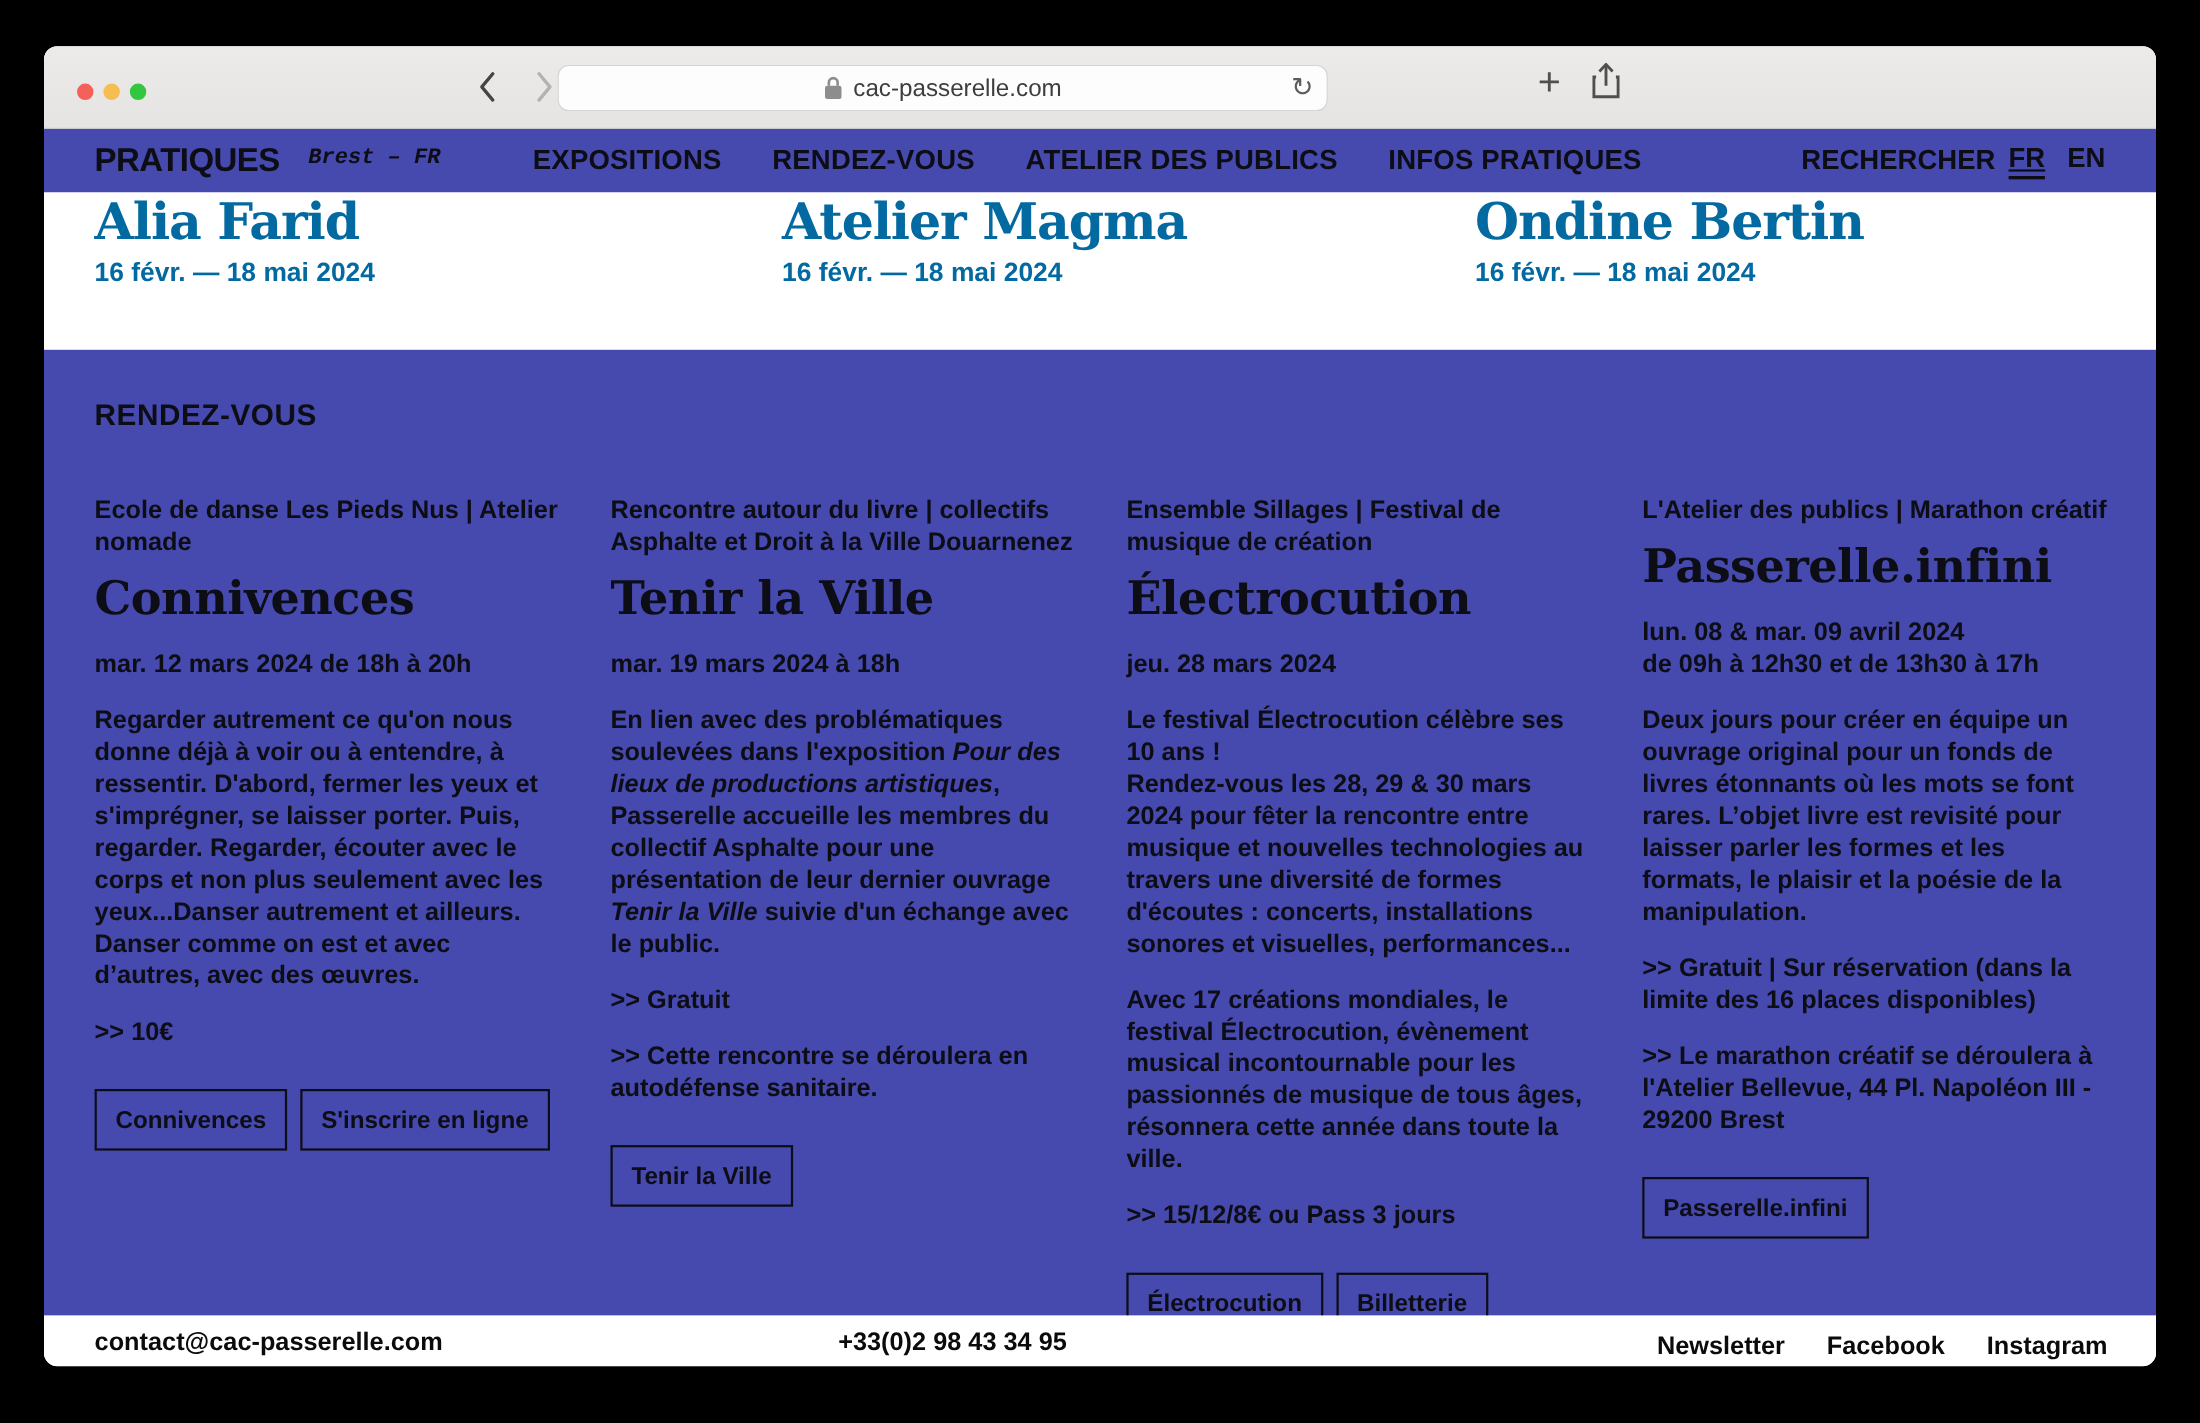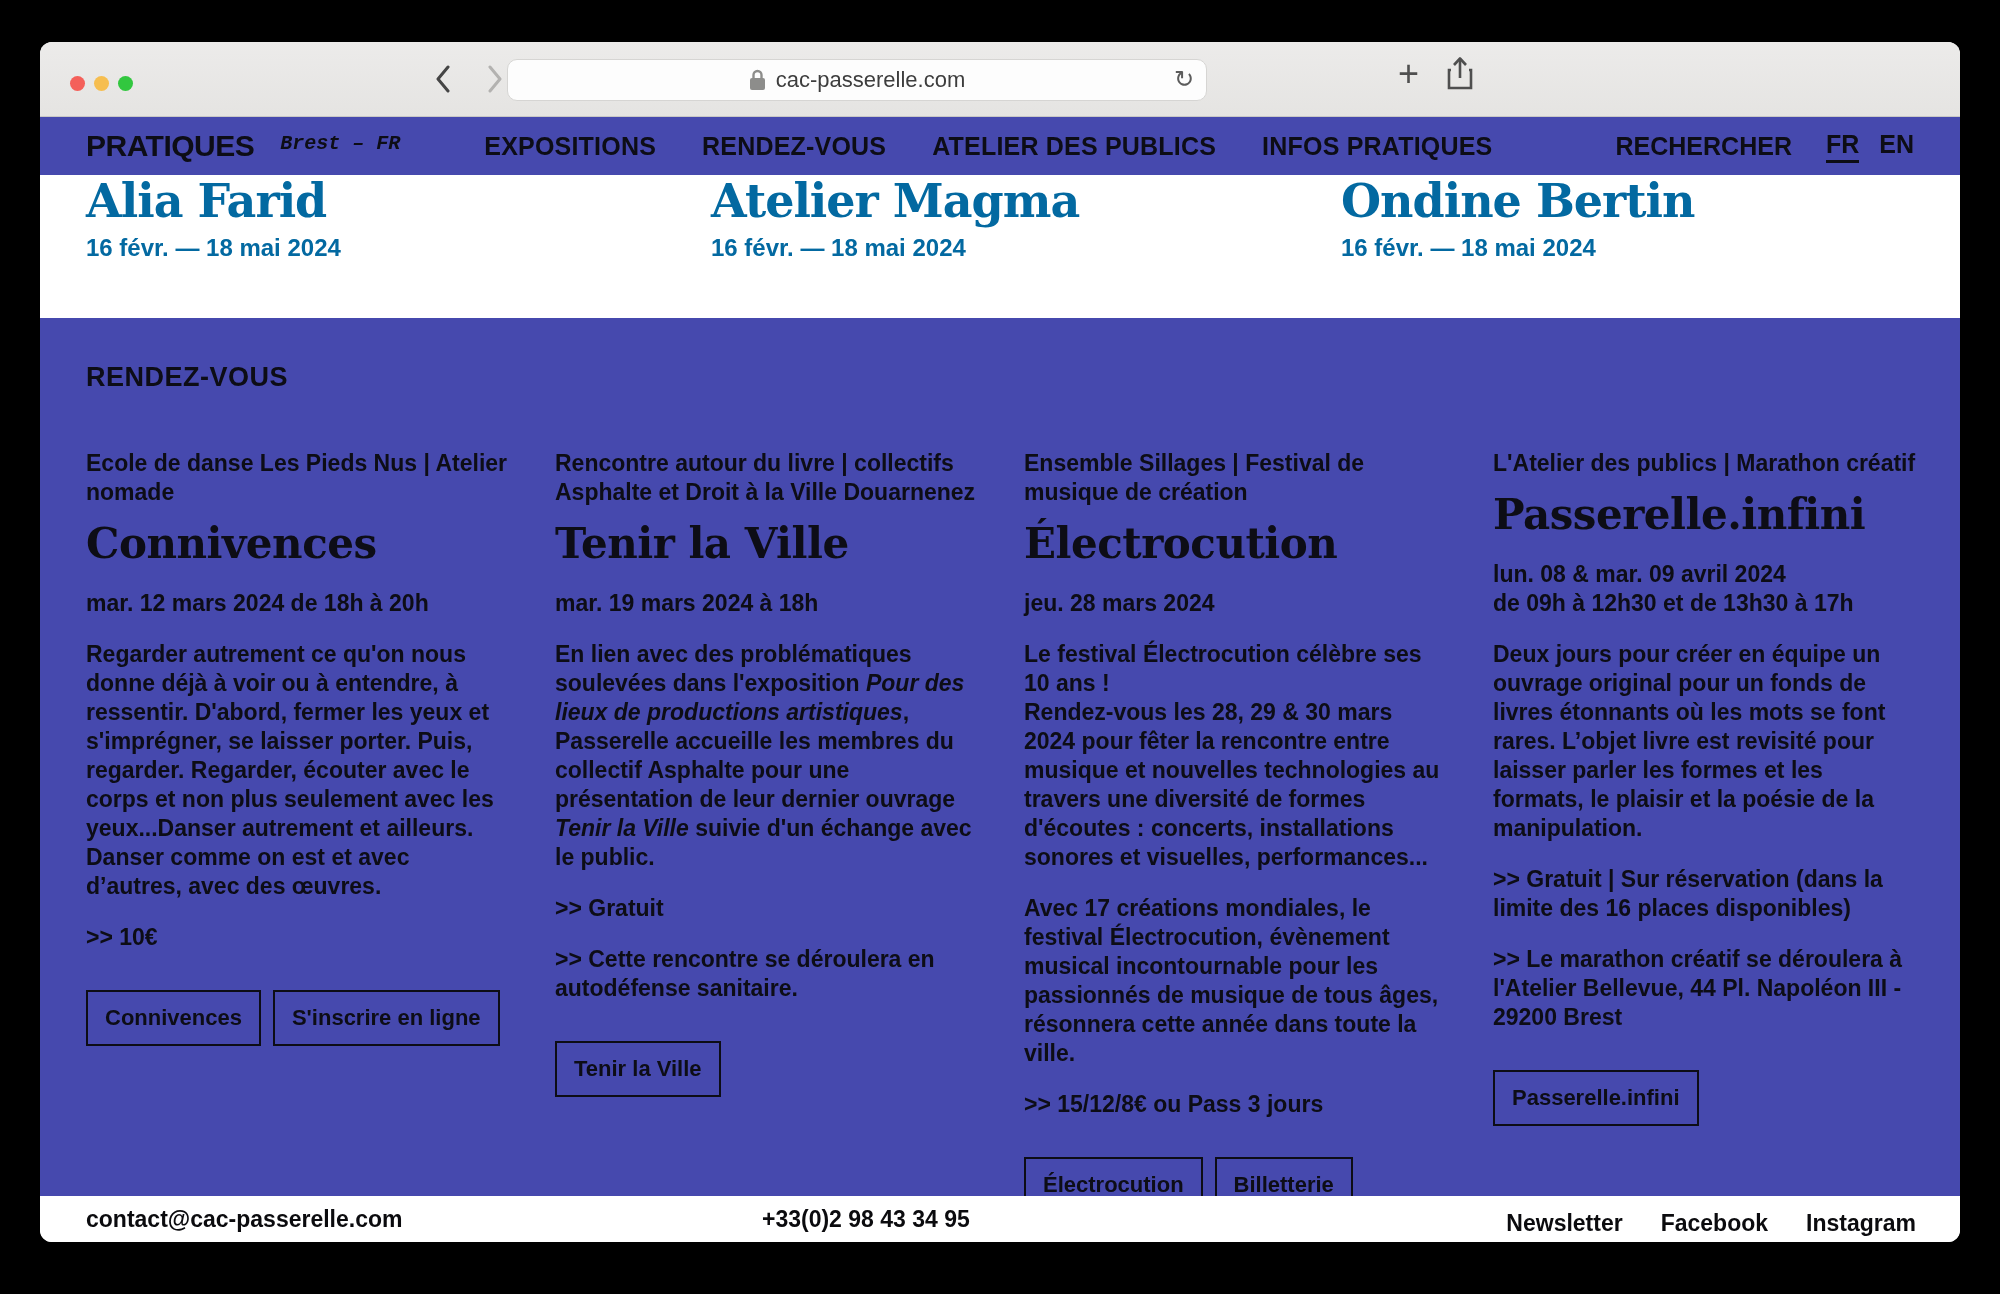--- a/index.html
+++ b/index.html
@@ -25,24 +25,24 @@
   .plus { font-size:36px; color:#4f4f4f; font-weight:400; line-height:1; }
 
   
   .sitenav { height:58px; flex:0 0 58px; background:var(--blue); display:flex; align-items:center;
              padding:0 46px; color:var(--ink); }
   .logo { font-size:30px; font-weight:700; letter-spacing:-0.5px; cursor:default; }
   .logo-sub { font-family:Liberation Mono, monospace; font-style:italic; font-weight:700;
               font-size:20px; margin-left:26px; margin-top:-6px; }
   .nav-menu { display:flex; gap:46px; margin-left:84px; }
   .nav-item { font-size:25px; font-weight:700; letter-spacing:0.2px; }
-  .nav-right { margin-left:auto; display:flex; gap:22px; align-items:center; }
+  .nav-right { margin-left:auto; display:flex; align-items:center; }
   .search-link { font-size:25px; font-weight:700; margin-right:12px; }
   .lang { font-size:25px; font-weight:700; }
-  .lang.active { border-bottom:3px solid var(--ink); padding-bottom:1px; }
+  .lang.active { border-bottom:3px solid var(--ink); padding-bottom:1px;text-decoration:underline; }
 
   
   .expos { height:143px; flex:0 0 143px; background:#fff; padding:2px 46px 0;
            display:grid; grid-template-columns:625px 630px 1fr; color:#0369a1; }
   .expo-title { font-family:"DejaVu Serif", serif; font-weight:700; font-size:46px;
                 letter-spacing:-1px; line-height:1.05; }
   .expo-dates { font-size:24px; font-weight:700; margin-top:9px; }
 
   
   :root { --blue:#4649ae; --ink:#0d0d16; }

